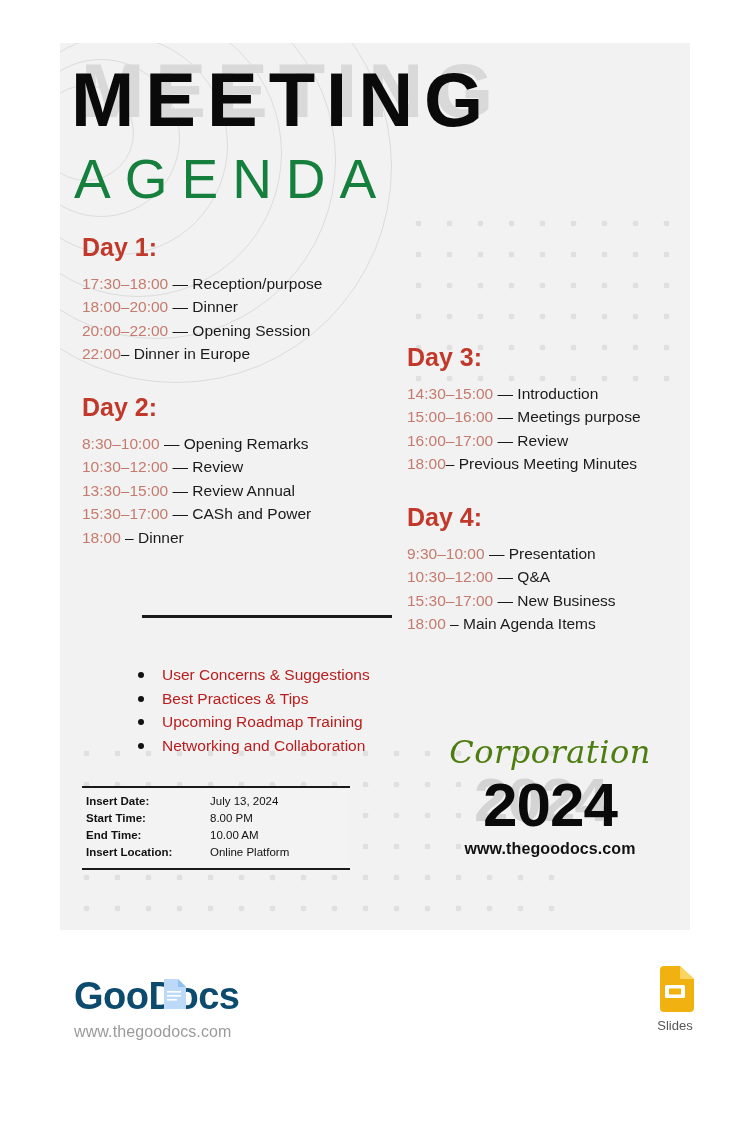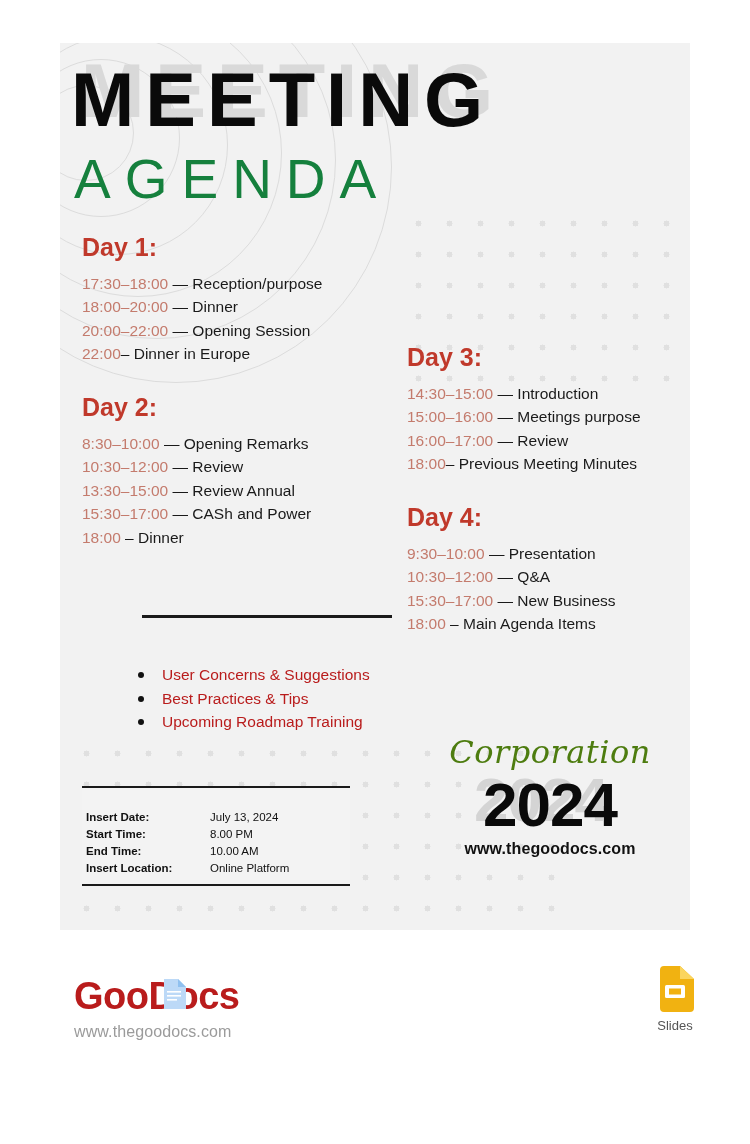--- a/index.html
+++ b/index.html
@@ -148,21 +148,21 @@
 
   
   #info-box {
     position: absolute;
     left: 22px;
     top: 743px;
     width: 268px;
     background: #f3f3f3;
     border-top: 2.5px solid #1a1a1a;
     border-bottom: 2.5px solid #1a1a1a;
-    padding: 21px 0 7px 0;
+    padding: 5px 0 7px 0;
   }
   #info-box table { border-collapse: collapse; width: 100%; }
   #info-box td {
     font-size: 11.5px;
     line-height: 17px;
     color: #111;
     padding: 0 0 0 0;
   }
   .info-label { font-weight: 700; width: 128px; padding-left: 4px !important; }
   .info-value { font-weight: 400; }
@@ -211,21 +211,21 @@
     width: 750px; height: 110px;
   }
   #goodocs-logo {
     position: absolute;
     left: 74px; top: 18px;
     height: 46px;
   }
   #goodocs-word {
     font-size: 38px;
     font-weight: 700;
-    color: #b91c1c;
+    color: #0c4a6e;
     letter-spacing: -0.5px;
     line-height: 46px;
   }
   #doc-glyph {
     position: absolute;
     left: 88px;
     top: 6px;
     width: 24px;
     height: 30px;
   }
@@ -306,20 +306,21 @@
       <div class="agenda-line"><span class="agenda-time">15:30–17:00</span><span class="agenda-sep"> — </span><span class="agenda-desc">New Business</span></div>
       <div class="agenda-line"><span class="agenda-time">18:00</span><span class="agenda-sep"> – </span><span class="agenda-desc">Main Agenda Items</span></div>
     </div>
 
     <div id="divider-mid"></div>
 
     <ul id="bullets">
       <li>User Concerns &amp; Suggestions</li>
       <li>Best Practices &amp; Tips</li>
       <li>Upcoming Roadmap Training</li>
+      <li>Networking and Collaboration</li>
     </ul>
 
     <div id="info-box">
       <table>
         <tbody>
             <tr>
           <td class="info-label">Insert Date:</td>
           <td class="info-value">July 13, 2024</td>
         </tr>
         <tr>

